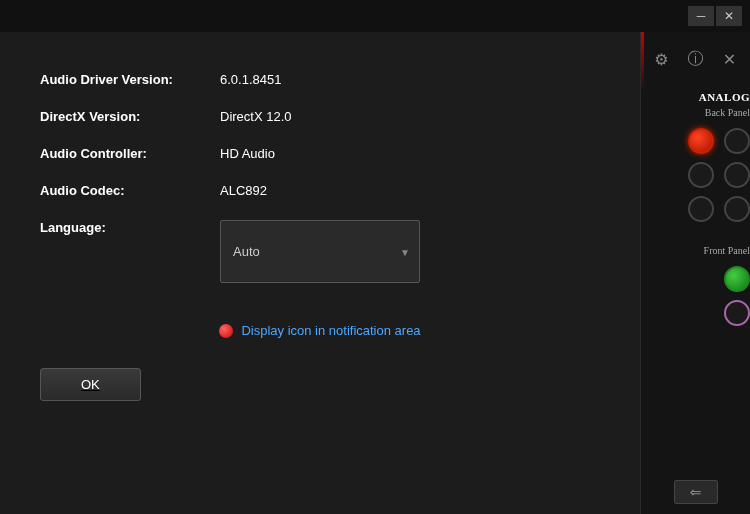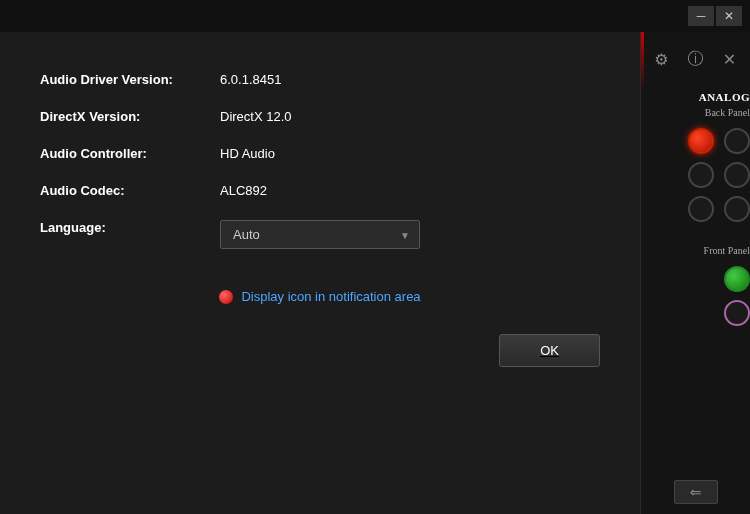--- a/index.html
+++ b/index.html
@@ -175,21 +175,21 @@
       font-size: 13px;
       width: 180px;
       flex-shrink: 0;
     }
 
     .lang-select {
       width: 200px;
       background: #2a2a2a;
       border: 1px solid #555;
       color: #ccc;
-      padding: 6px 12px;
+      padding: 23px 12px;
       font-size: 13px;
       cursor: pointer;
       appearance: none;
       -webkit-appearance: none;
       position: relative;
       border-radius: 2px;
     }
 
     .lang-select-wrapper {
       position: relative;
@@ -228,21 +228,21 @@
     .notif-text {
       color: #4da6ff;
       font-size: 13px;
       cursor: pointer;
       text-decoration: none;
     }
 
     
     .ok-btn-area {
       display: flex;
-      justify-content: flex-end;
+      justify-content: flex-start;
       margin-top: 10px;
       text-decoration: underline;
     }
 
     .ok-btn {
       background: linear-gradient(to bottom, #3a3a3a, #2a2a2a);
       border: 1px solid #555;
       color: #ffffff;
       padding: 8px 40px;
       font-size: 13px;

